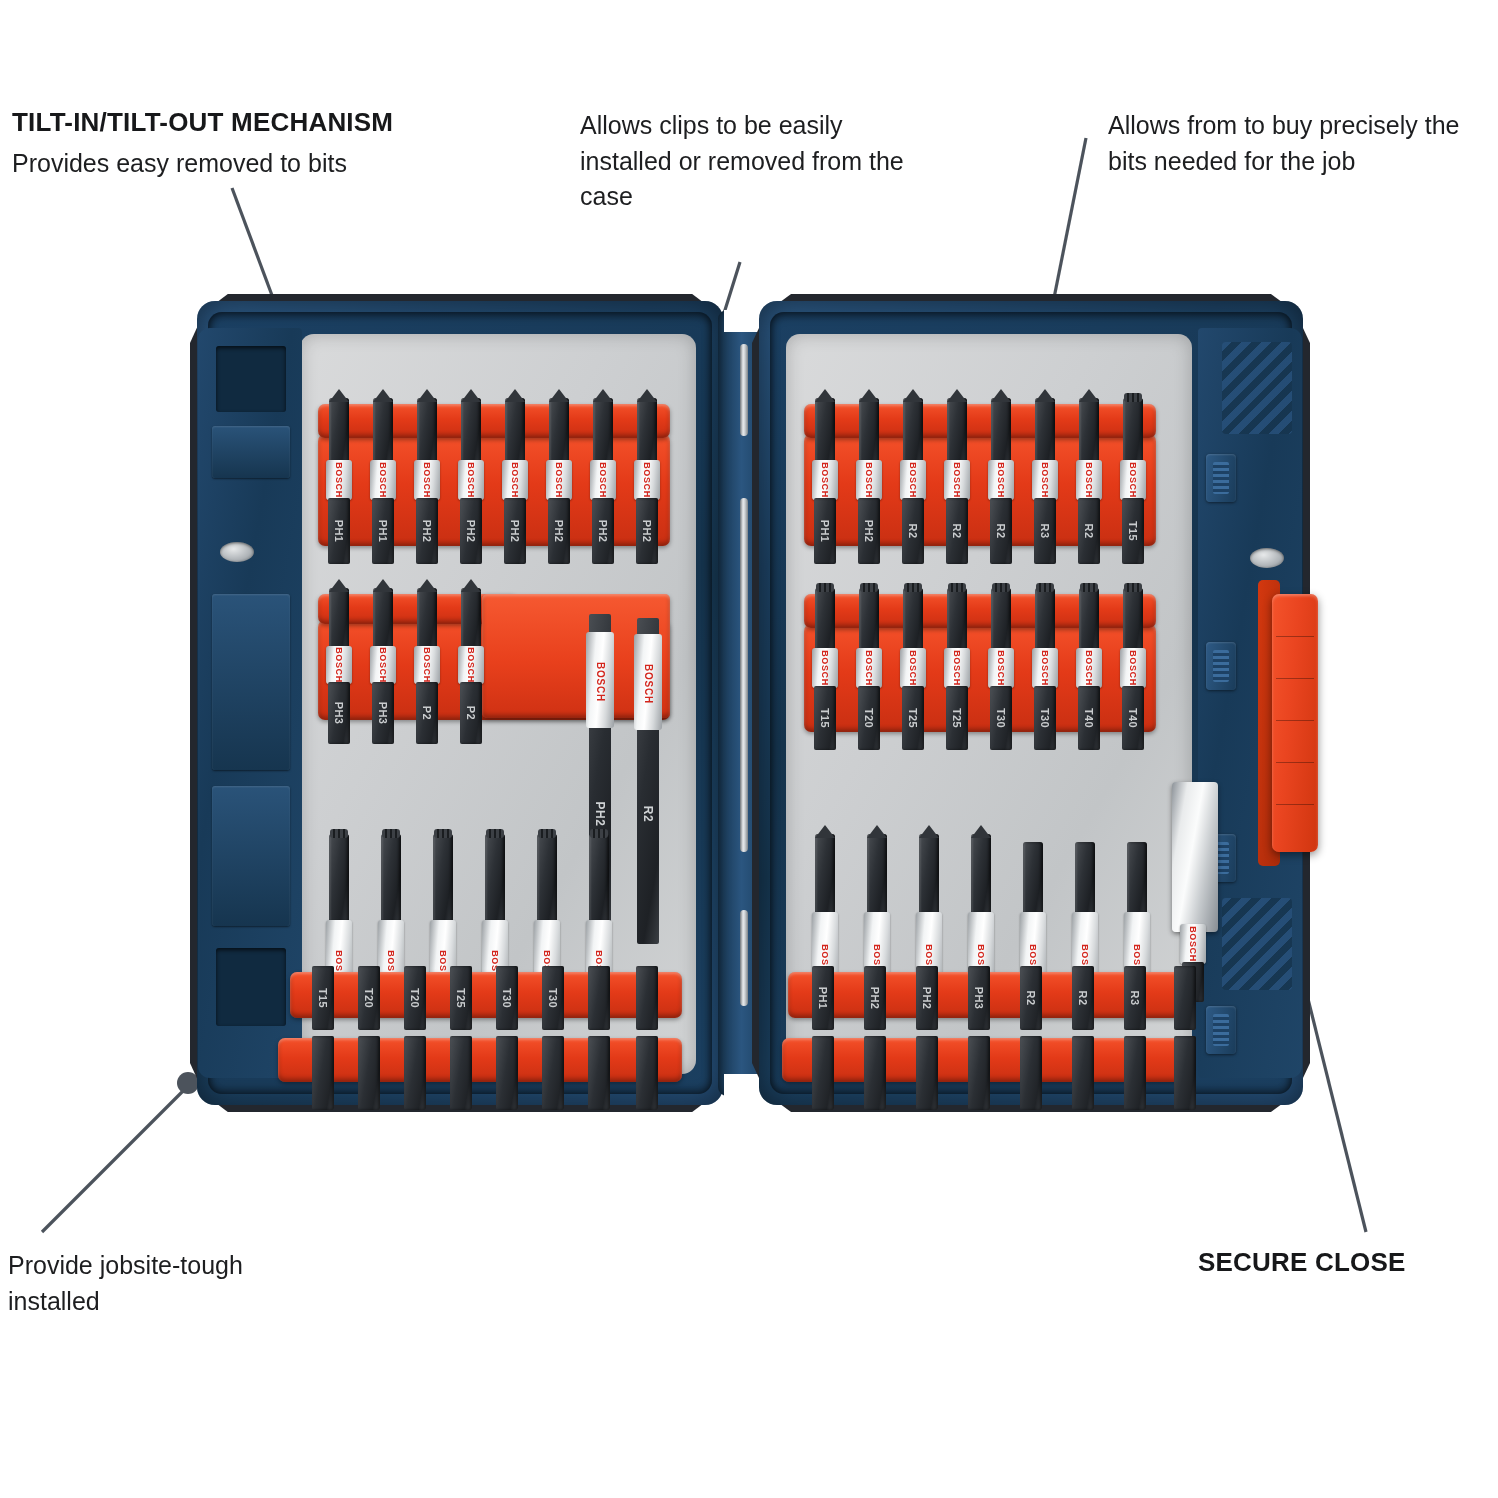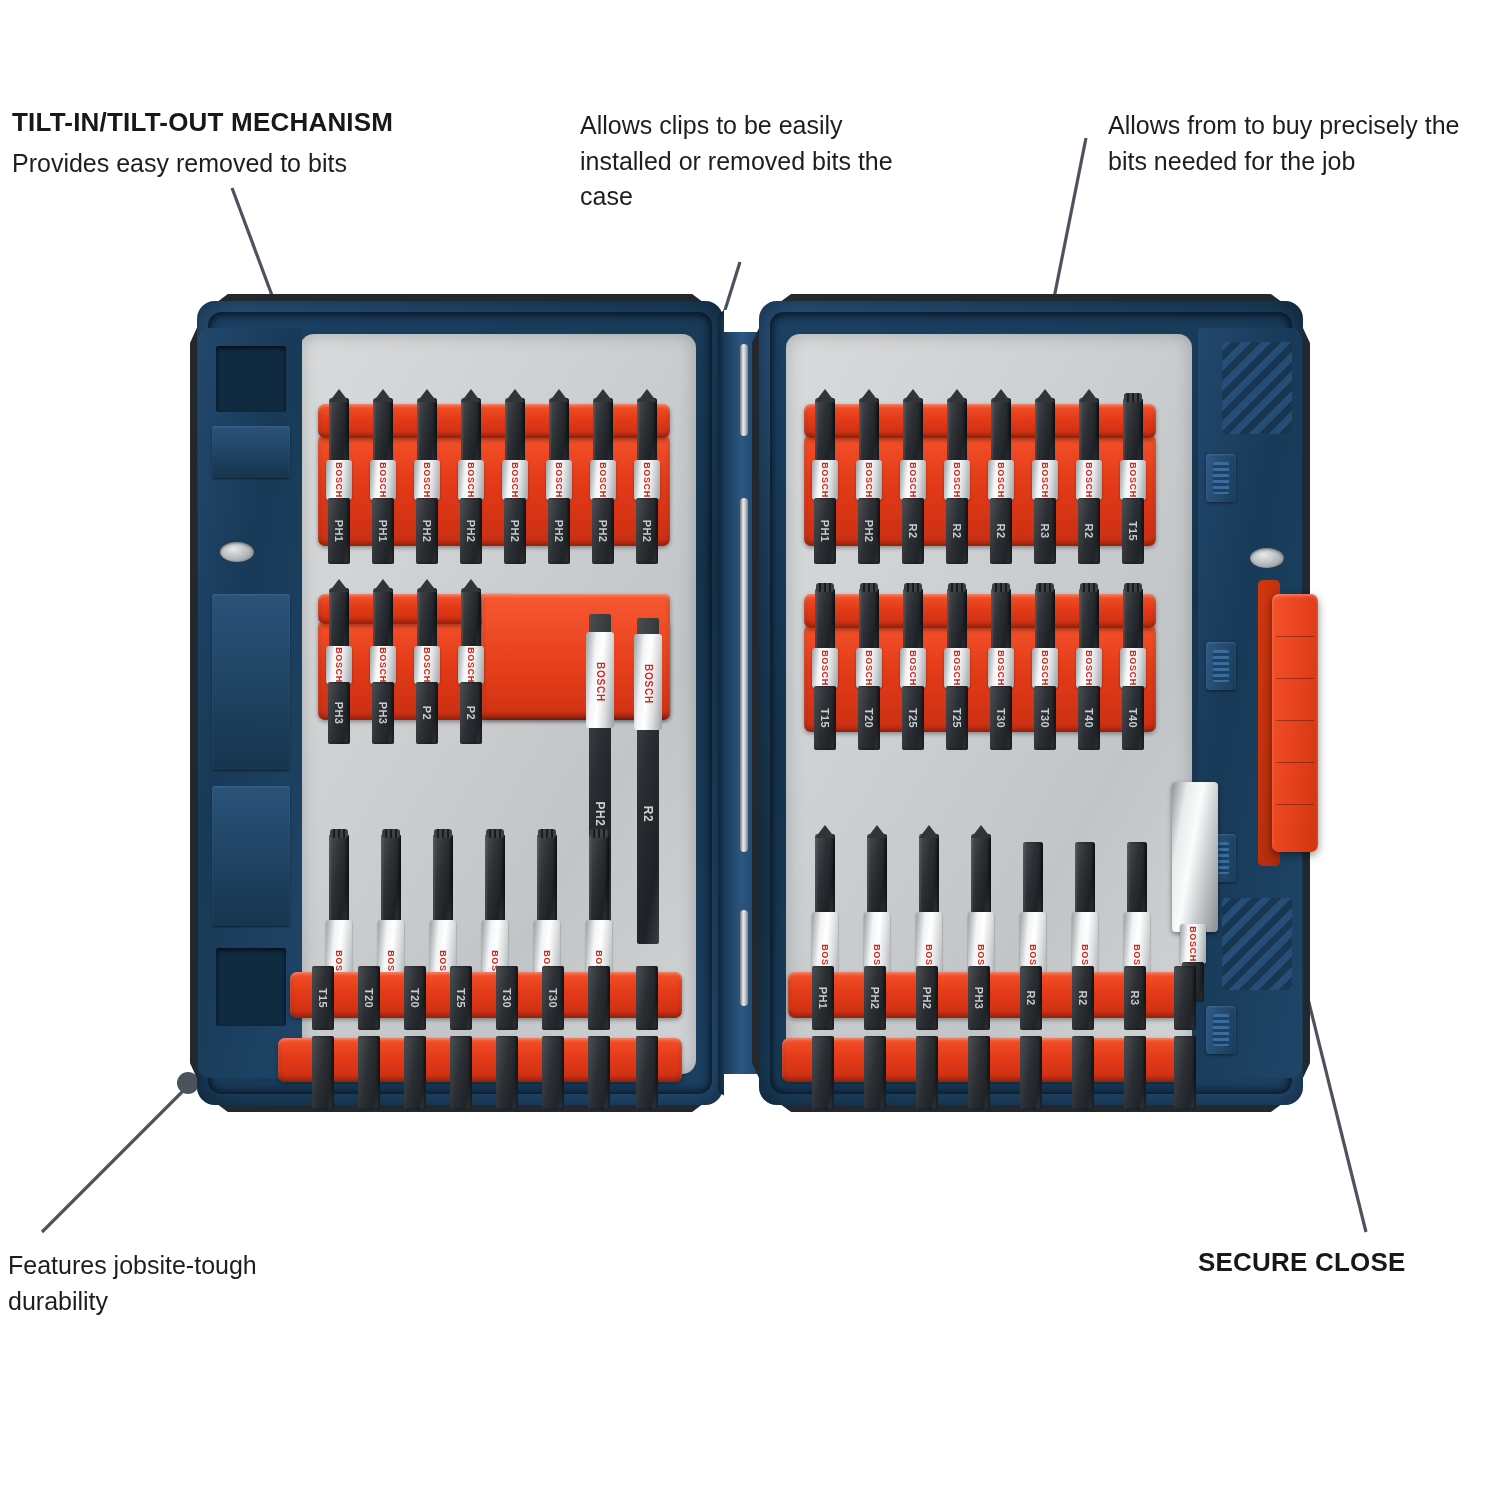--- a/index.html
+++ b/index.html
@@ -152,27 +152,27 @@
     <circle cx="188" cy="1083" r="11"></circle>
     <circle cx="1267" cy="833" r="11"></circle>
   </g>
 </svg>
 
 <div class="anno a-tilt">
   <p class="ttl">TILT-IN/TILT-OUT MECHANISM</p>
   <p class="body">Provides easy removed to bits</p>
 </div>
 <div class="anno a-belt">
-  <p class="body">Allows clips to be easily installed or removed bits the case</p>
+  <p class="body">Allows clips to be easily installed or removed from the case</p>
 </div>
 <div class="anno a-clips">
   <p class="body">Allows from to buy precisely the bits needed for the job</p>
 </div>
 <div class="anno a-rubber">
-  <p class="body">Features jobsite-tough durability</p>
+  <p class="body">Provide jobsite-tough installed</p>
 </div>
 <div class="anno a-secure">
   <p class="ttl">SECURE CLOSE</p>
 </div>
 
 <div id="case">
 
   <div class="half left">
     <div class="bumper"></div>
     <div class="shell">

